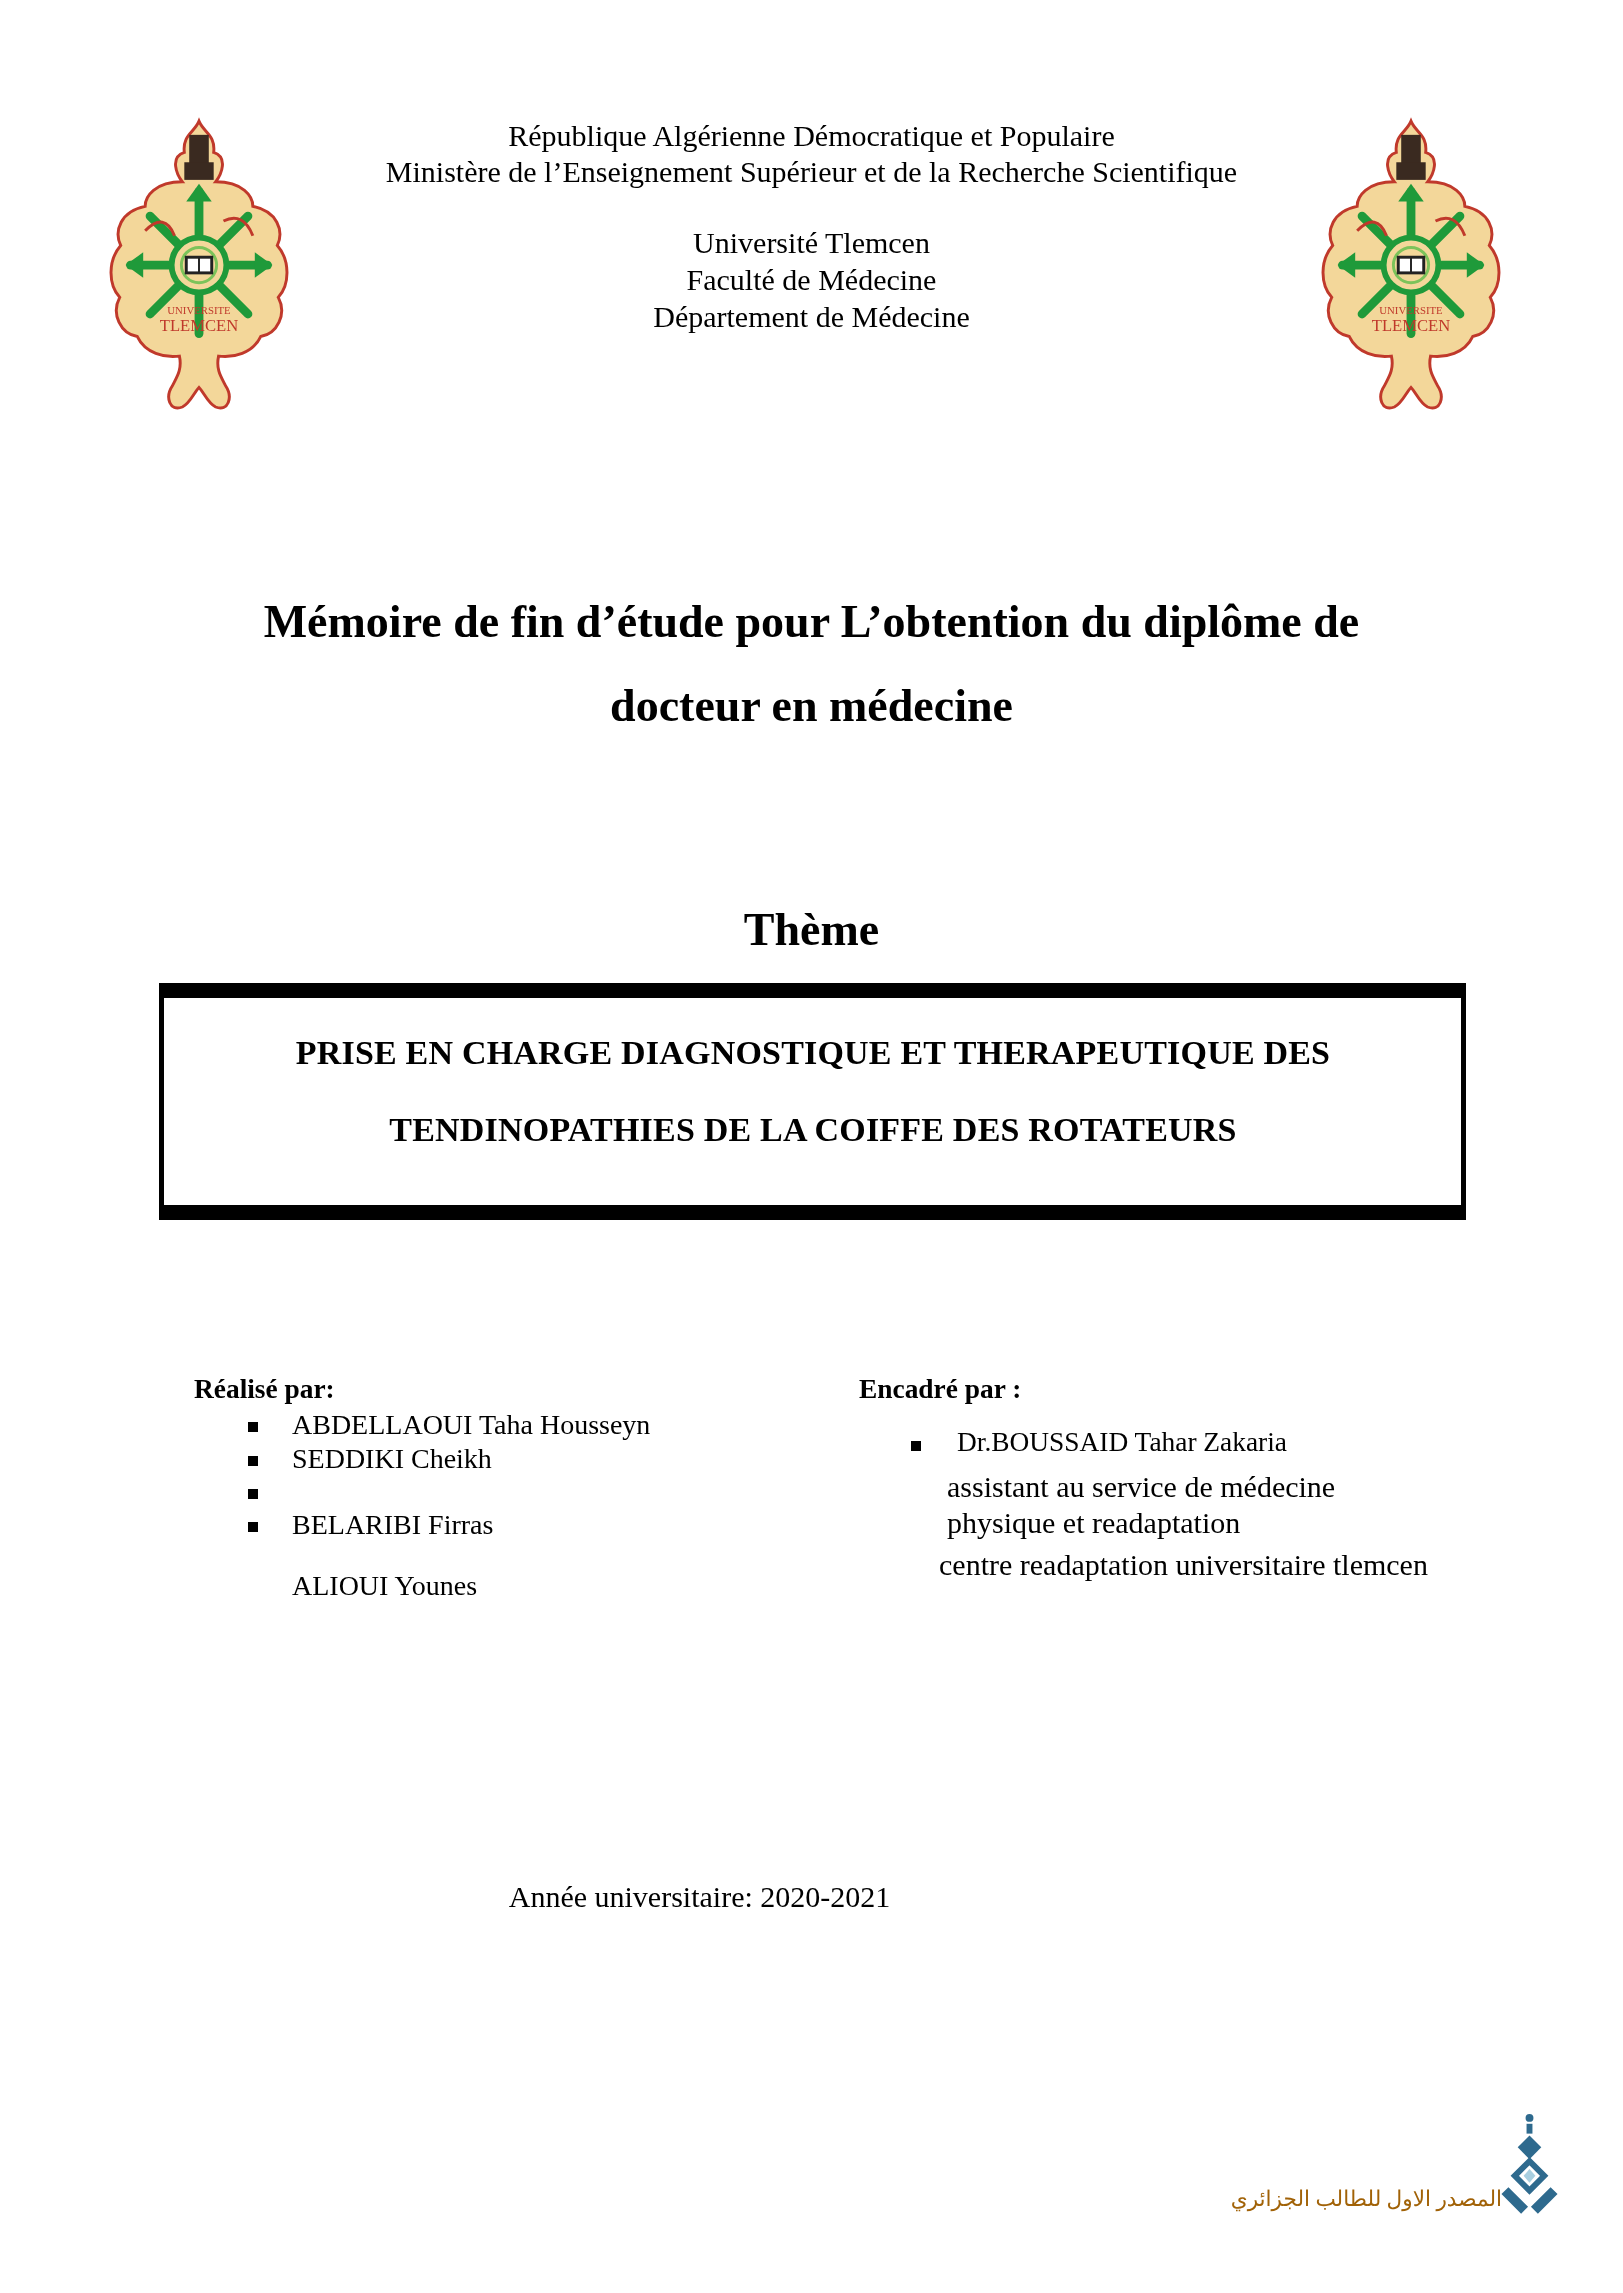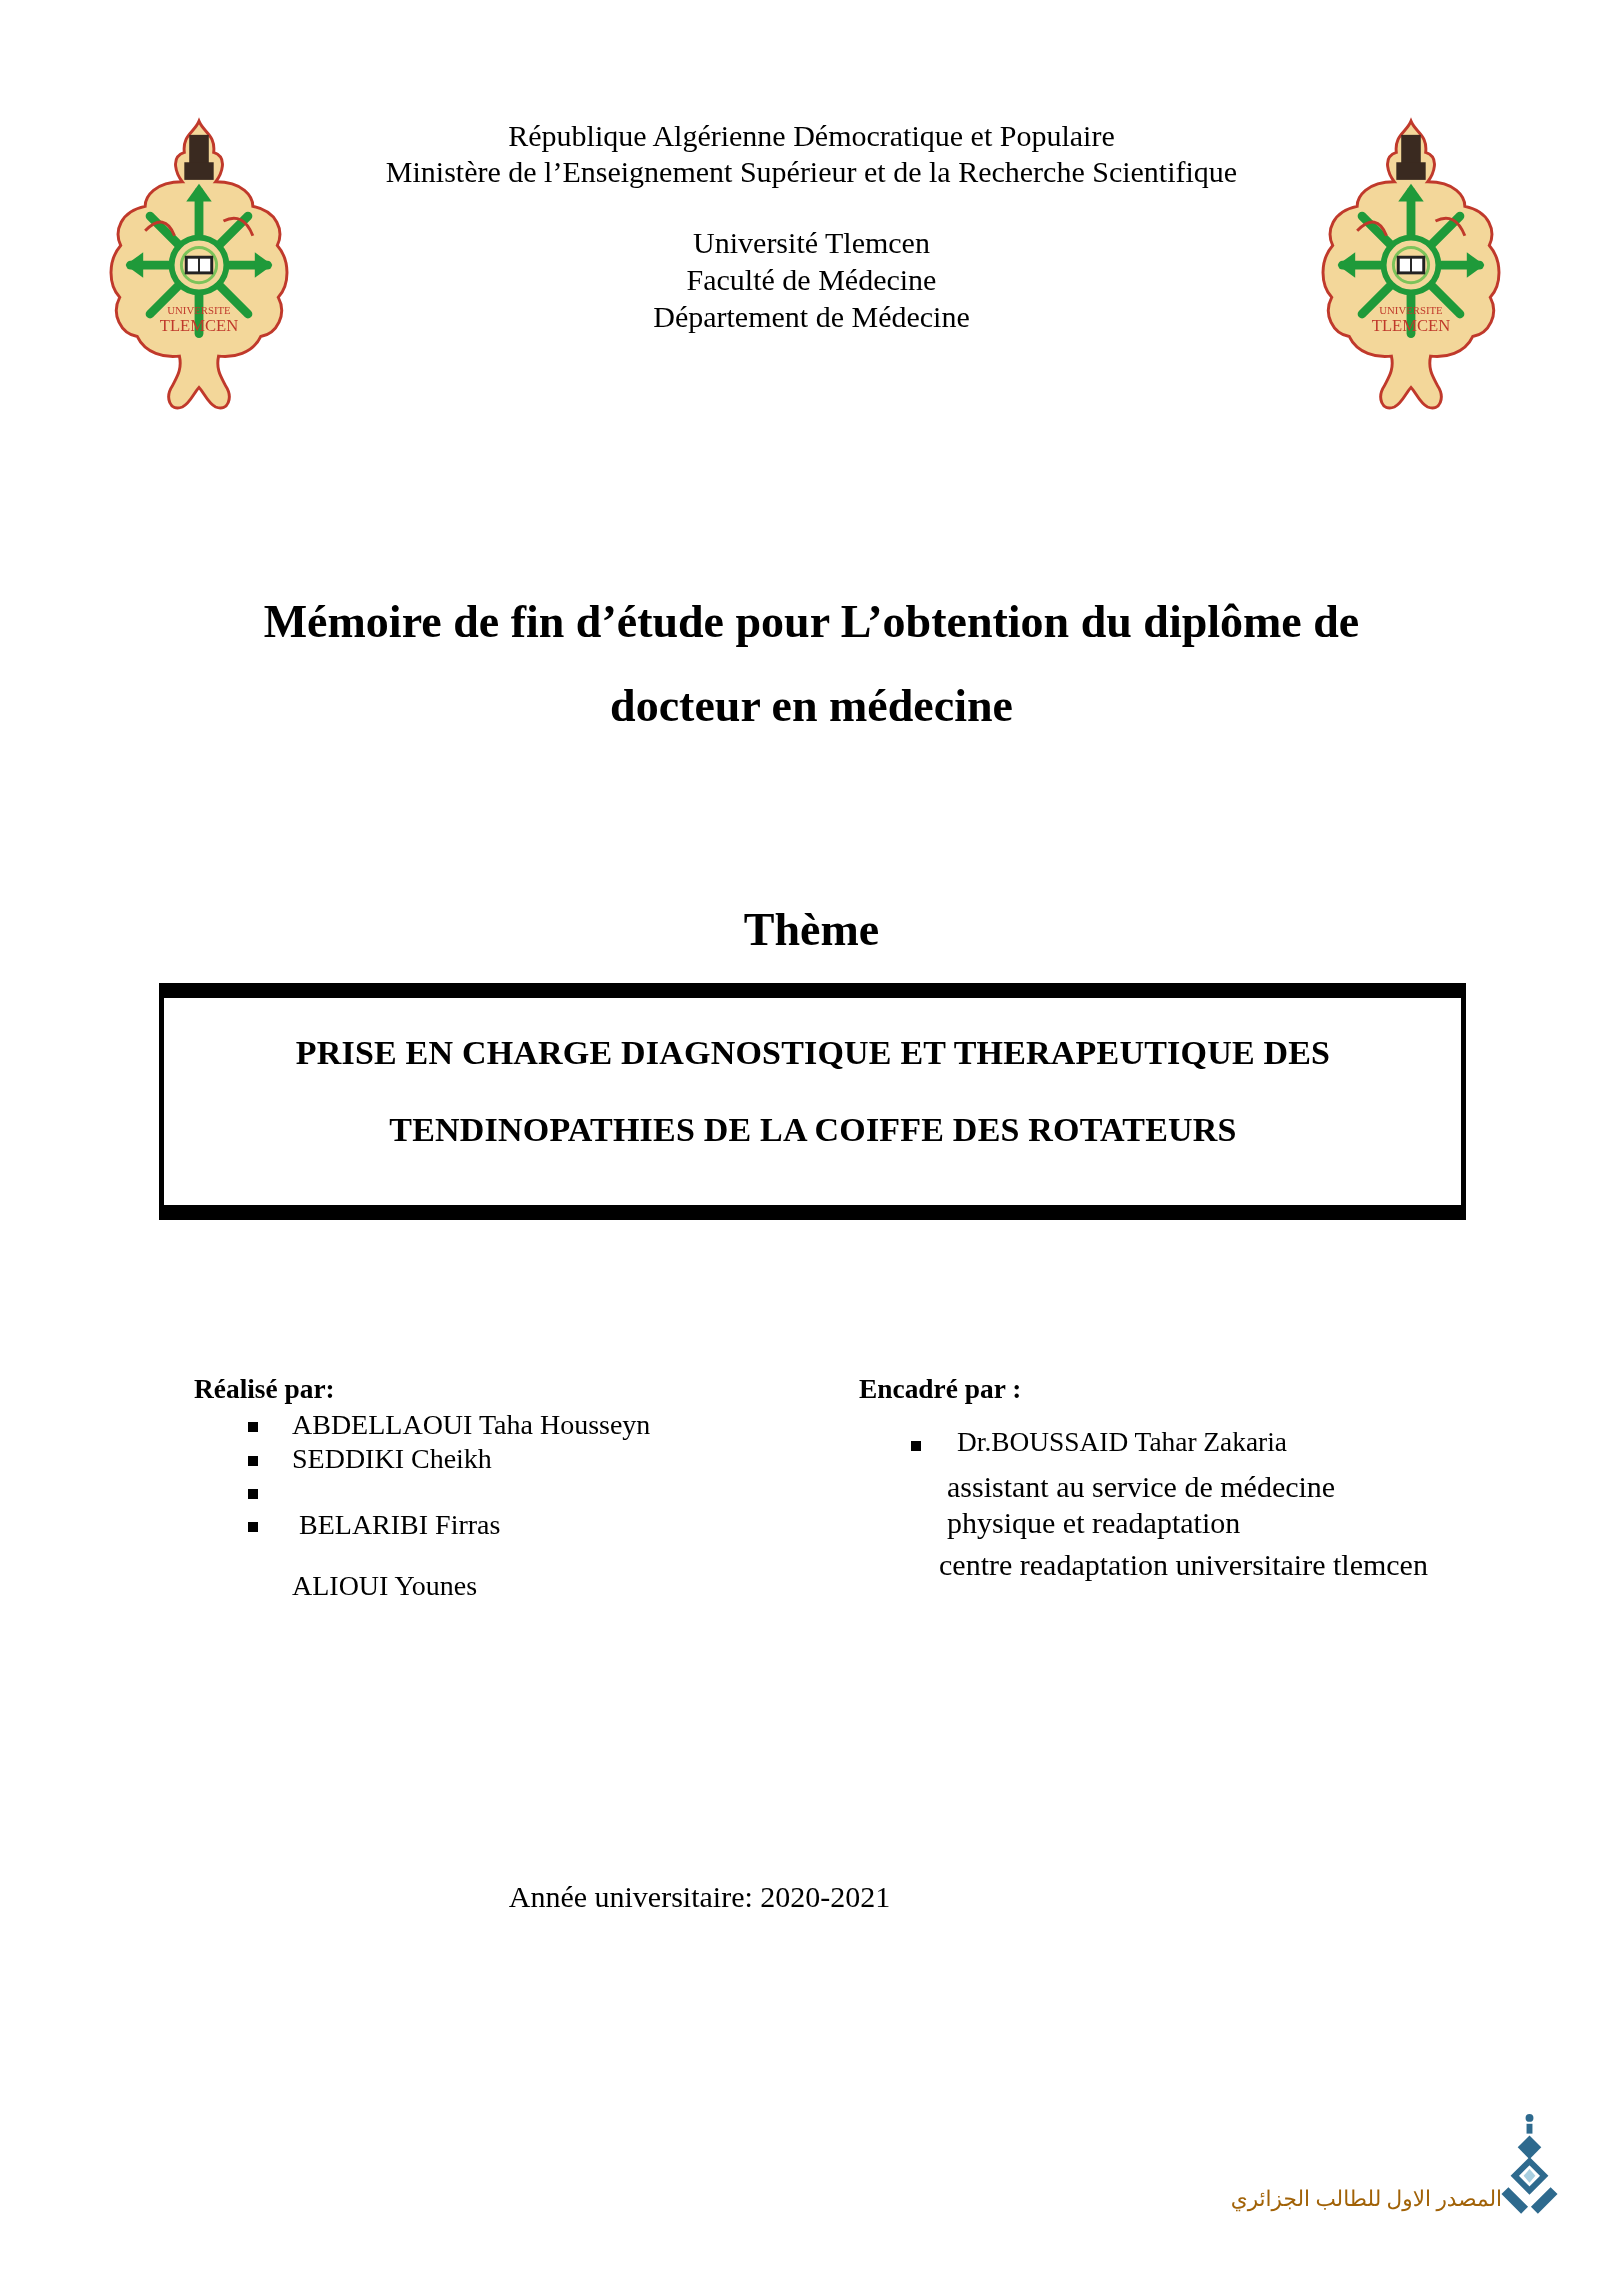--- a/index.html
+++ b/index.html
@@ -117,21 +117,21 @@
   <div>
     <span class="bullet" style="left:248px; top:1456px;"></span>
     <span class="li-text" style="left:292px; top:1442px;">SEDDIKI Cheikh</span>
   </div>
   <div>
     <span class="bullet" style="left:248px; top:1489px;"></span>
     <span class="li-text" style="left:292px; top:1525px;margin-top:44px;">ALIOUI Younes</span>
   </div>
   <div>
     <span class="bullet" style="left:248px; top:1522px;"></span>
-    <span class="li-text" style="left:292px; top:1508px;margin-left:7px;">BELARIBI Firras</span>
+    <span class="li-text" style="left:292px; top:1508px;">BELARIBI Firras</span>
   </div>
 </div>
 
 <div id="encadre-label" class="abs label-bold sans">Encadré par :</div>
 <div class="list sans">
   <span class="bullet" style="left:911px; top:1441px;"></span>
   <span class="li-text" style="left:957px; top:1426px; font-size:27.4px;">Dr.BOUSSAID Tahar Zakaria</span>
   <span class="li-text" style="left:947px; top:1470px; font-size:30px;">assistant au service de médecine</span>
   <span class="li-text" style="left:947px; top:1506px; font-size:30px;">physique et readaptation</span>
   <span class="li-text" style="left:939px; top:1548px; font-size:30px;">centre readaptation universitaire tlemcen</span>

